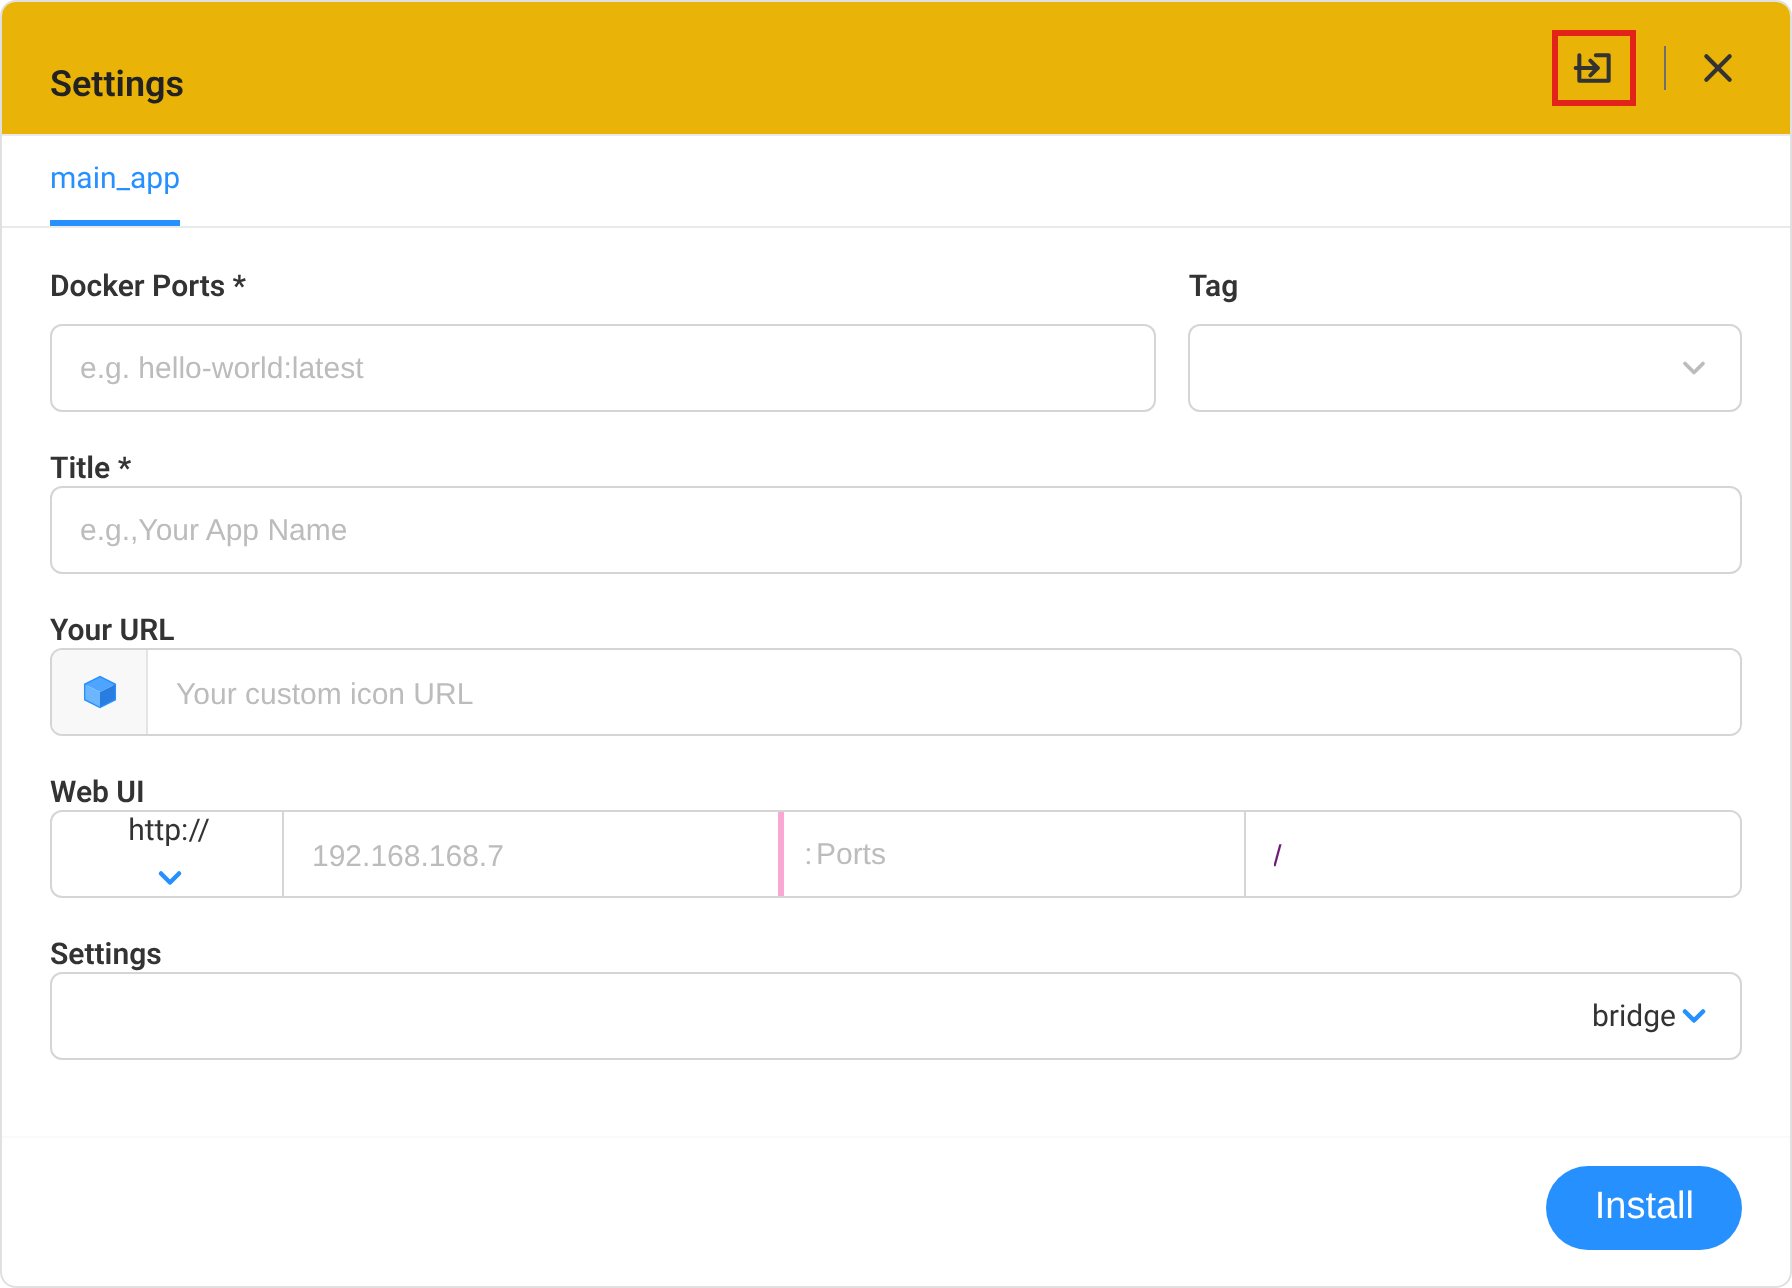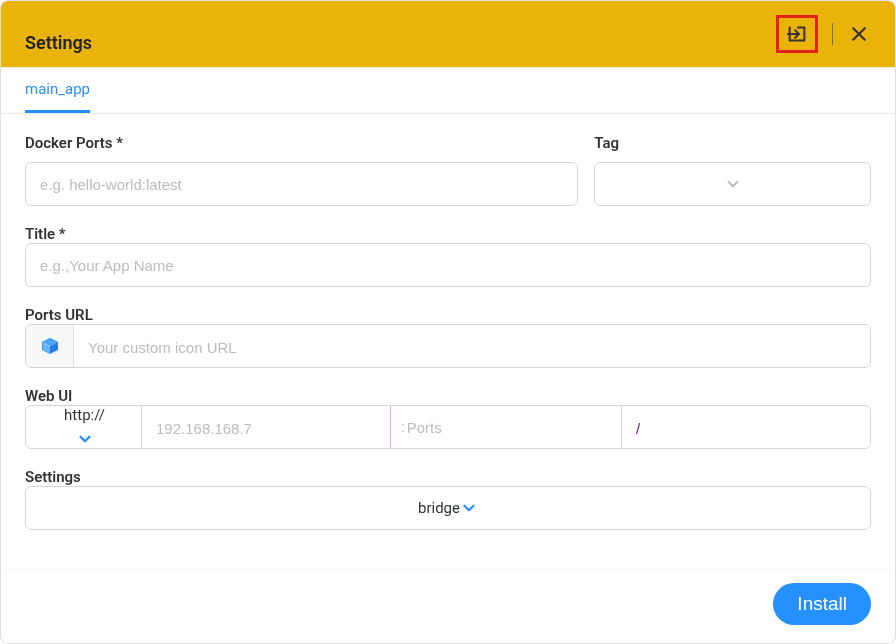--- a/index.html
+++ b/index.html
@@ -123,21 +123,21 @@
       width: 100%;
       height: 44px;
       border: 1px solid #d5d5d5;
       border-radius: 6px;
       padding: 0 14px;
       font-size: 15px;
       color: #333;
       background: #fff;
       display: flex;
       align-items: center;
-      justify-content: center;
+      justify-content: flex-end;
       cursor: pointer;
     }
     .field-group {
       margin-bottom: 18px;
     }
     .icon-input-group {
       display: flex;
       width: 100%;
       border: 1px solid #d5d5d5;
       border-radius: 6px;
@@ -175,21 +175,21 @@
       font-size: 15px;
       color: #333;
       cursor: pointer;
       border-right: 1px solid #d5d5d5;
       flex-direction: column;
     }
     .webui-ip {
       flex: 1.1;
       border: none;
       border-radius: 0;
-      border-right: 1px solid #f9a8d4;
+      border-right: 3px solid #f9a8d4;
     }
     .webui-ports-wrapper {
       flex: 1.1;
       display: flex;
       align-items: center;
       border-right: 1px solid #d5d5d5;
       padding-left: 10px;
     }
     .webui-ports-prefix {
       color: #bcbcbc;
@@ -280,21 +280,21 @@
         </div>
       </div>
     </div>
 
     <div class="field-group">
       <label class="form-label">Title *</label>
       <input class="input" type="text" placeholder="e.g.,Your App Name" style="">
     </div>
 
     <div class="field-group">
-      <label class="form-label">Ports URL</label>
+      <label class="form-label">Your URL</label>
       <div class="icon-input-group">
         <div class="icon-prefix">
           <svg class="cube-icon" viewBox="0 0 24 24">
             <polygon points="12,4 20,8 20,16 12,20 4,16 4,8" fill="none" stroke="#2690ff" stroke-width="1.5"></polygon>
             <polygon points="12,4 20,8 12,12 4,8" fill="#4da5ff"></polygon>
             <polygon points="12,12 20,8 20,16 12,20" fill="#2a7de0"></polygon>
             <polygon points="4,8 12,12 12,20 4,16" fill="#6bb6ff"></polygon>
           </svg>
         </div>
         <input class="input" type="text" placeholder="Your custom icon URL" style="">

